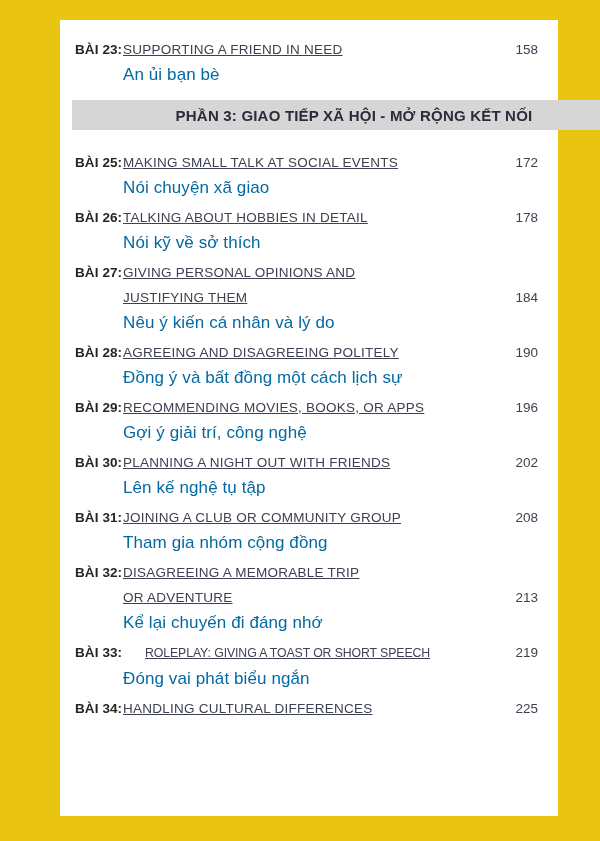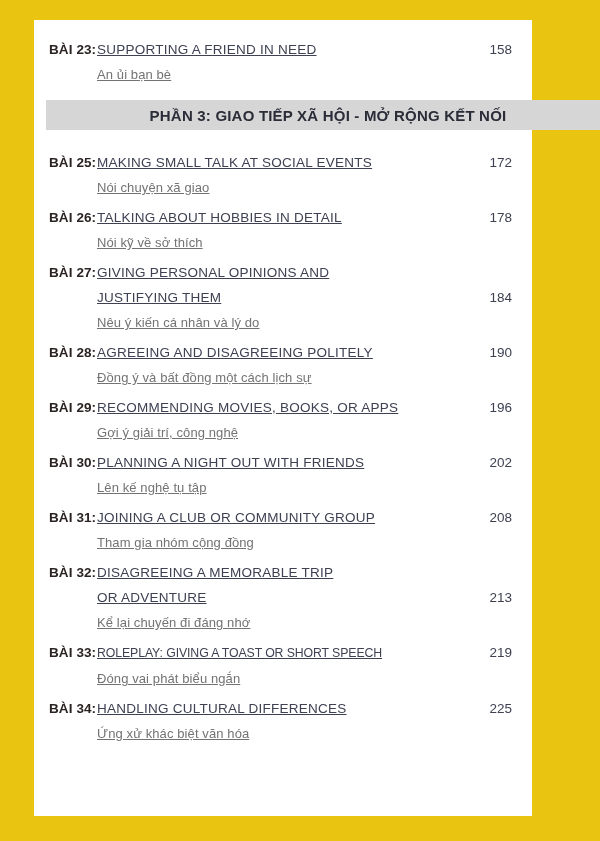--- a/index.html
+++ b/index.html
@@ -5,21 +5,21 @@
   html,body{margin:0;padding:0;}
   body{
     width:600px;height:841px;
     background:#e9c411;
     font-family:"Liberation Sans","DejaVu Sans",sans-serif;
     position:relative;
     overflow:hidden;
   }
   .paper{
     position:absolute;
-    left:34px;top:20px;
+    left:60px;top:20px;
     width:498px;height:796px;
     background:#ffffff;
     box-sizing:border-box;
     padding:17px 20px 10px 15px;
   }
   .toc-item{margin-bottom:5px;}
   .row{
     display:grid;
     grid-template-columns:48px 1fr auto;
     align-items:baseline;
@@ -36,34 +36,34 @@
     font-size:13.5px;
     font-weight:500;
     color:#3e4152;
     letter-spacing:0.25px;
     white-space:nowrap;
     text-decoration:underline;
   }
   .lesson-title.condensed{
     font-size:12.3px;
     letter-spacing:-0.1px;
+    margin-left:22px;
   }
   .lesson-page{
     font-size:13.5px;
     font-weight:500;
     color:#3e4152;
     text-align:center;
     padding-left:8px;
   }
   .lesson-subtitle{
-    font-size:13px;
-    color:#737373;
+    font-size:17px;
+    color:#0369a1;
     letter-spacing:0.1px;
     white-space:nowrap;
-    text-decoration:underline;
   }
   .section-header{
     margin:13px 0 20px -3px;
     width:564px;
     height:30px;
     background:#d6d6d6;
     display:flex;
     align-items:center;
     justify-content:center;
     box-sizing:border-box;
@@ -225,20 +225,15 @@
       <span></span>
     </div>
   </div>
 
   <div class="toc-item">
     <div class="row">
       <span class="lesson-label">BÀI 34:</span>
       <span class="lesson-title">HANDLING CULTURAL DIFFERENCES</span>
       <span class="lesson-page">225</span>
     </div>
-    <div class="row">
-      <span></span>
-      <span class="lesson-subtitle">Ứng xử khác biệt văn hóa</span>
-      <span></span>
-    </div>
   </div>
 
 </div>
 
 </body></html>

